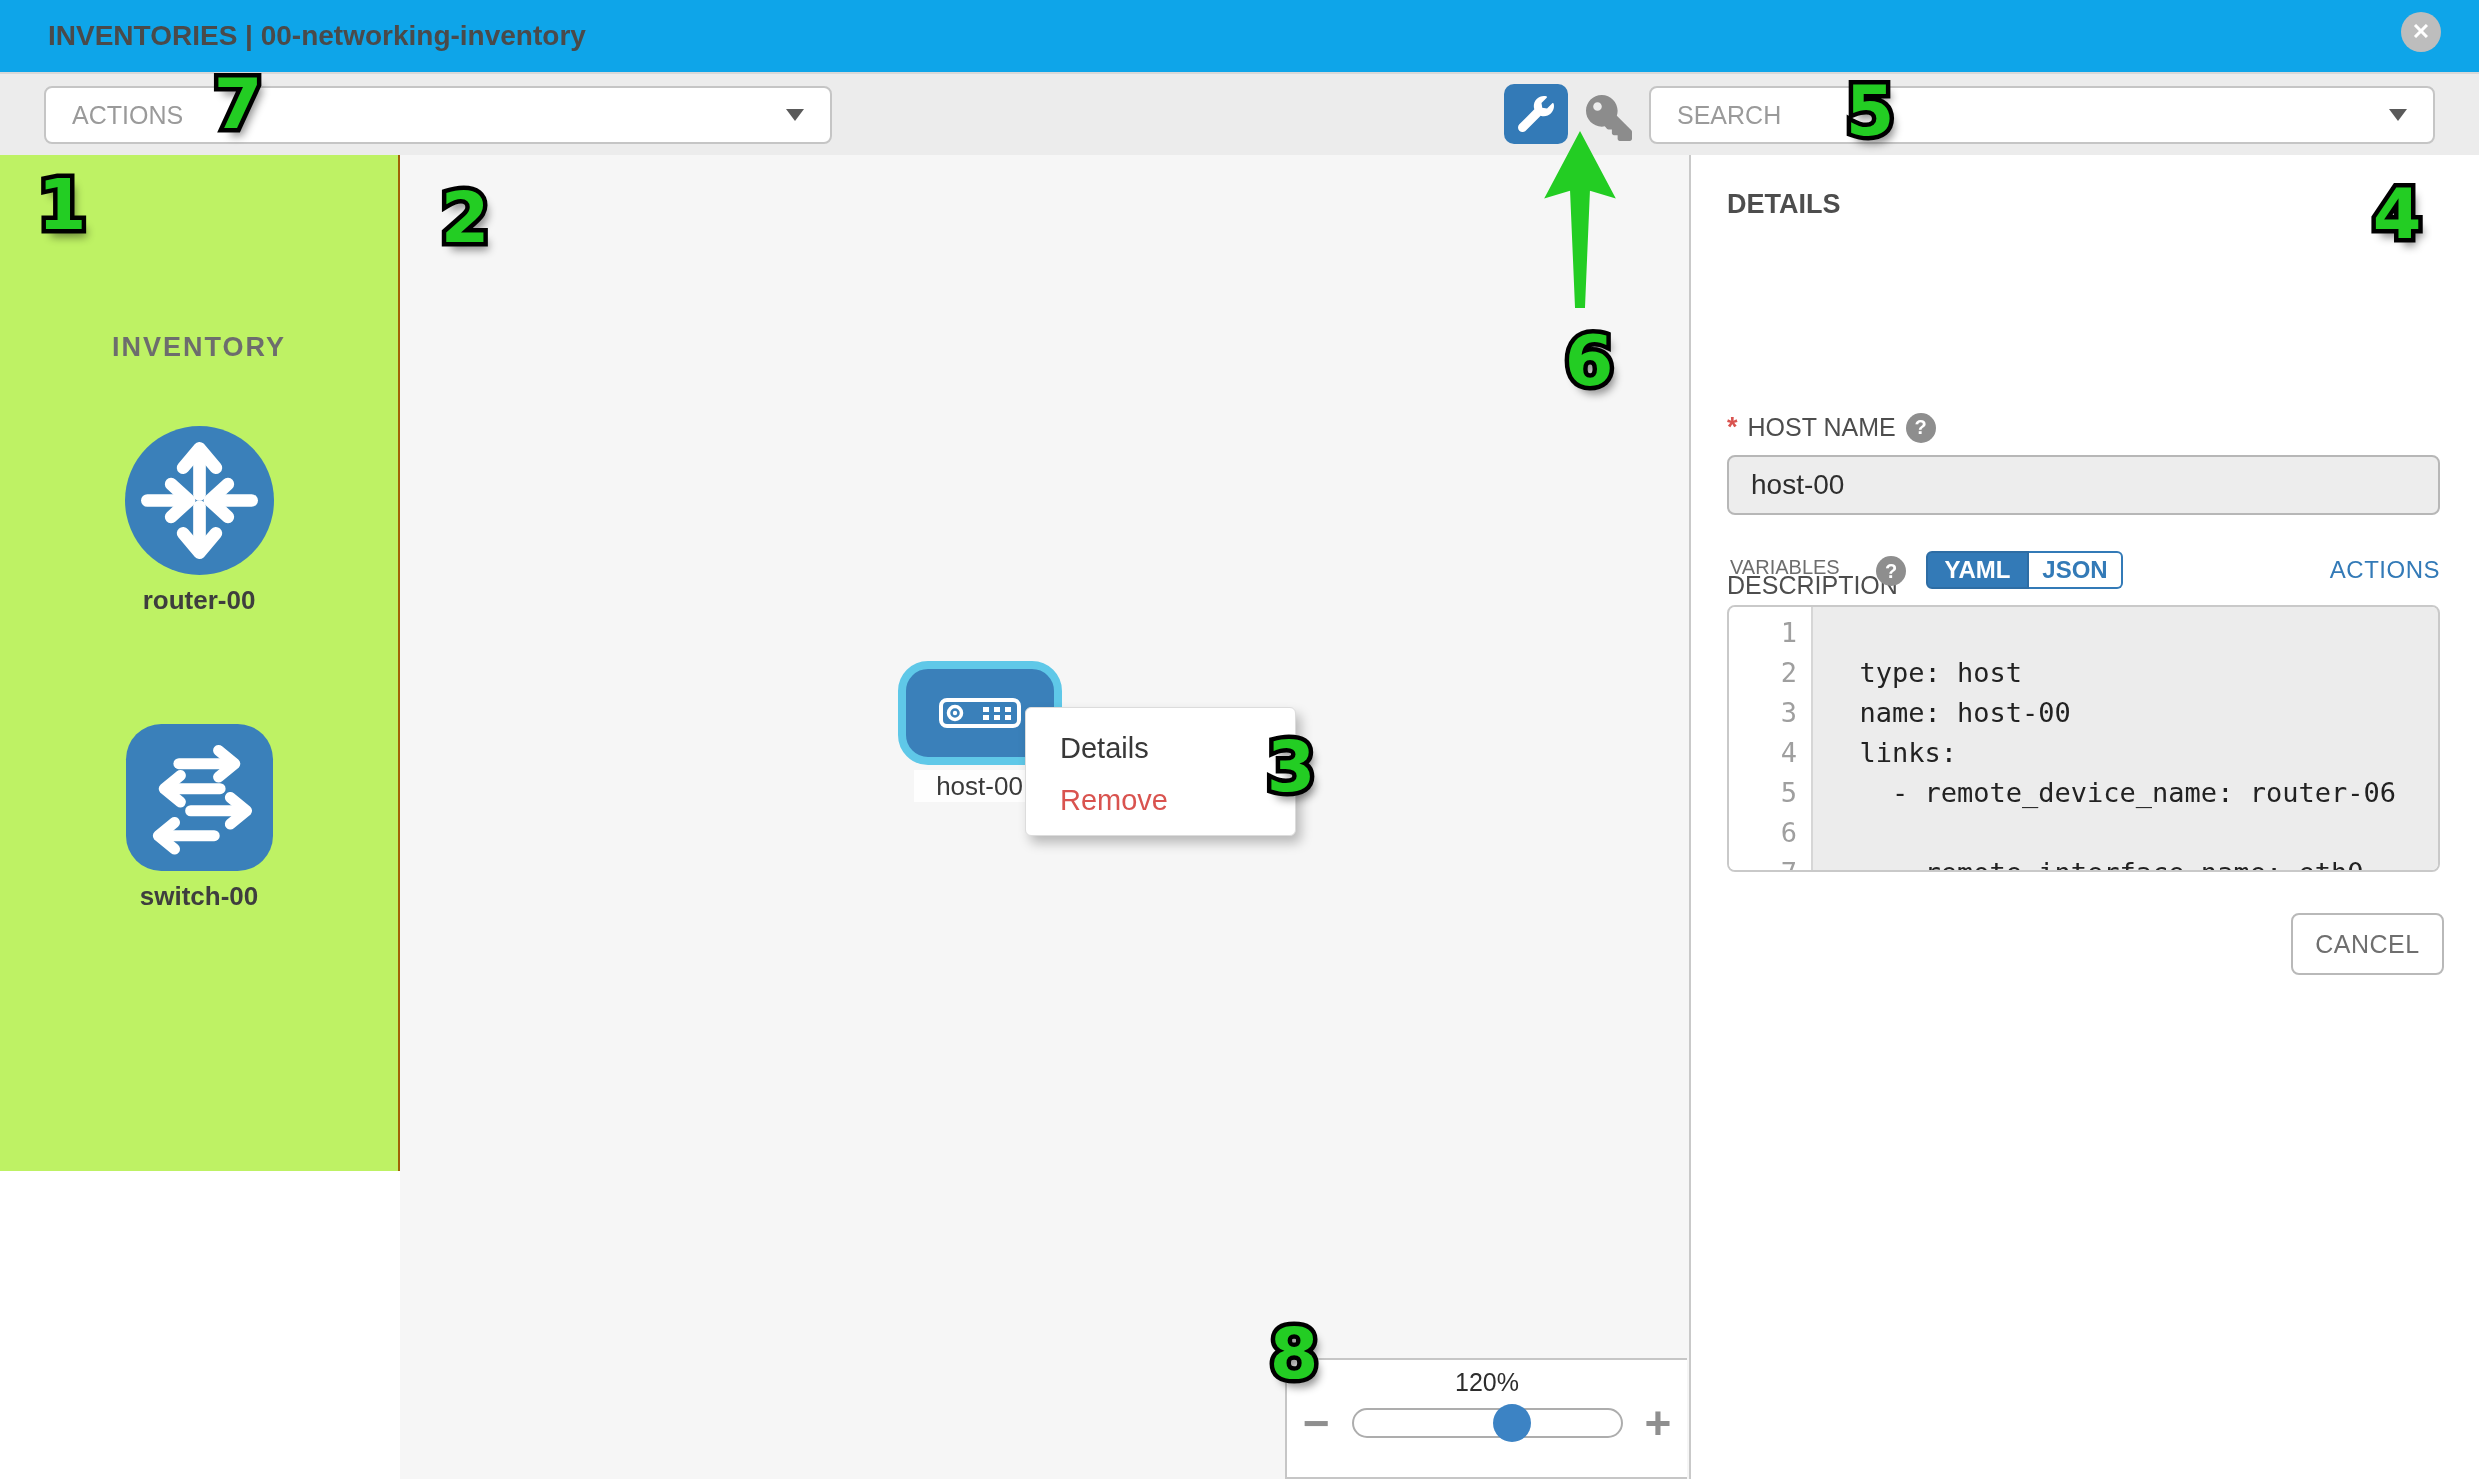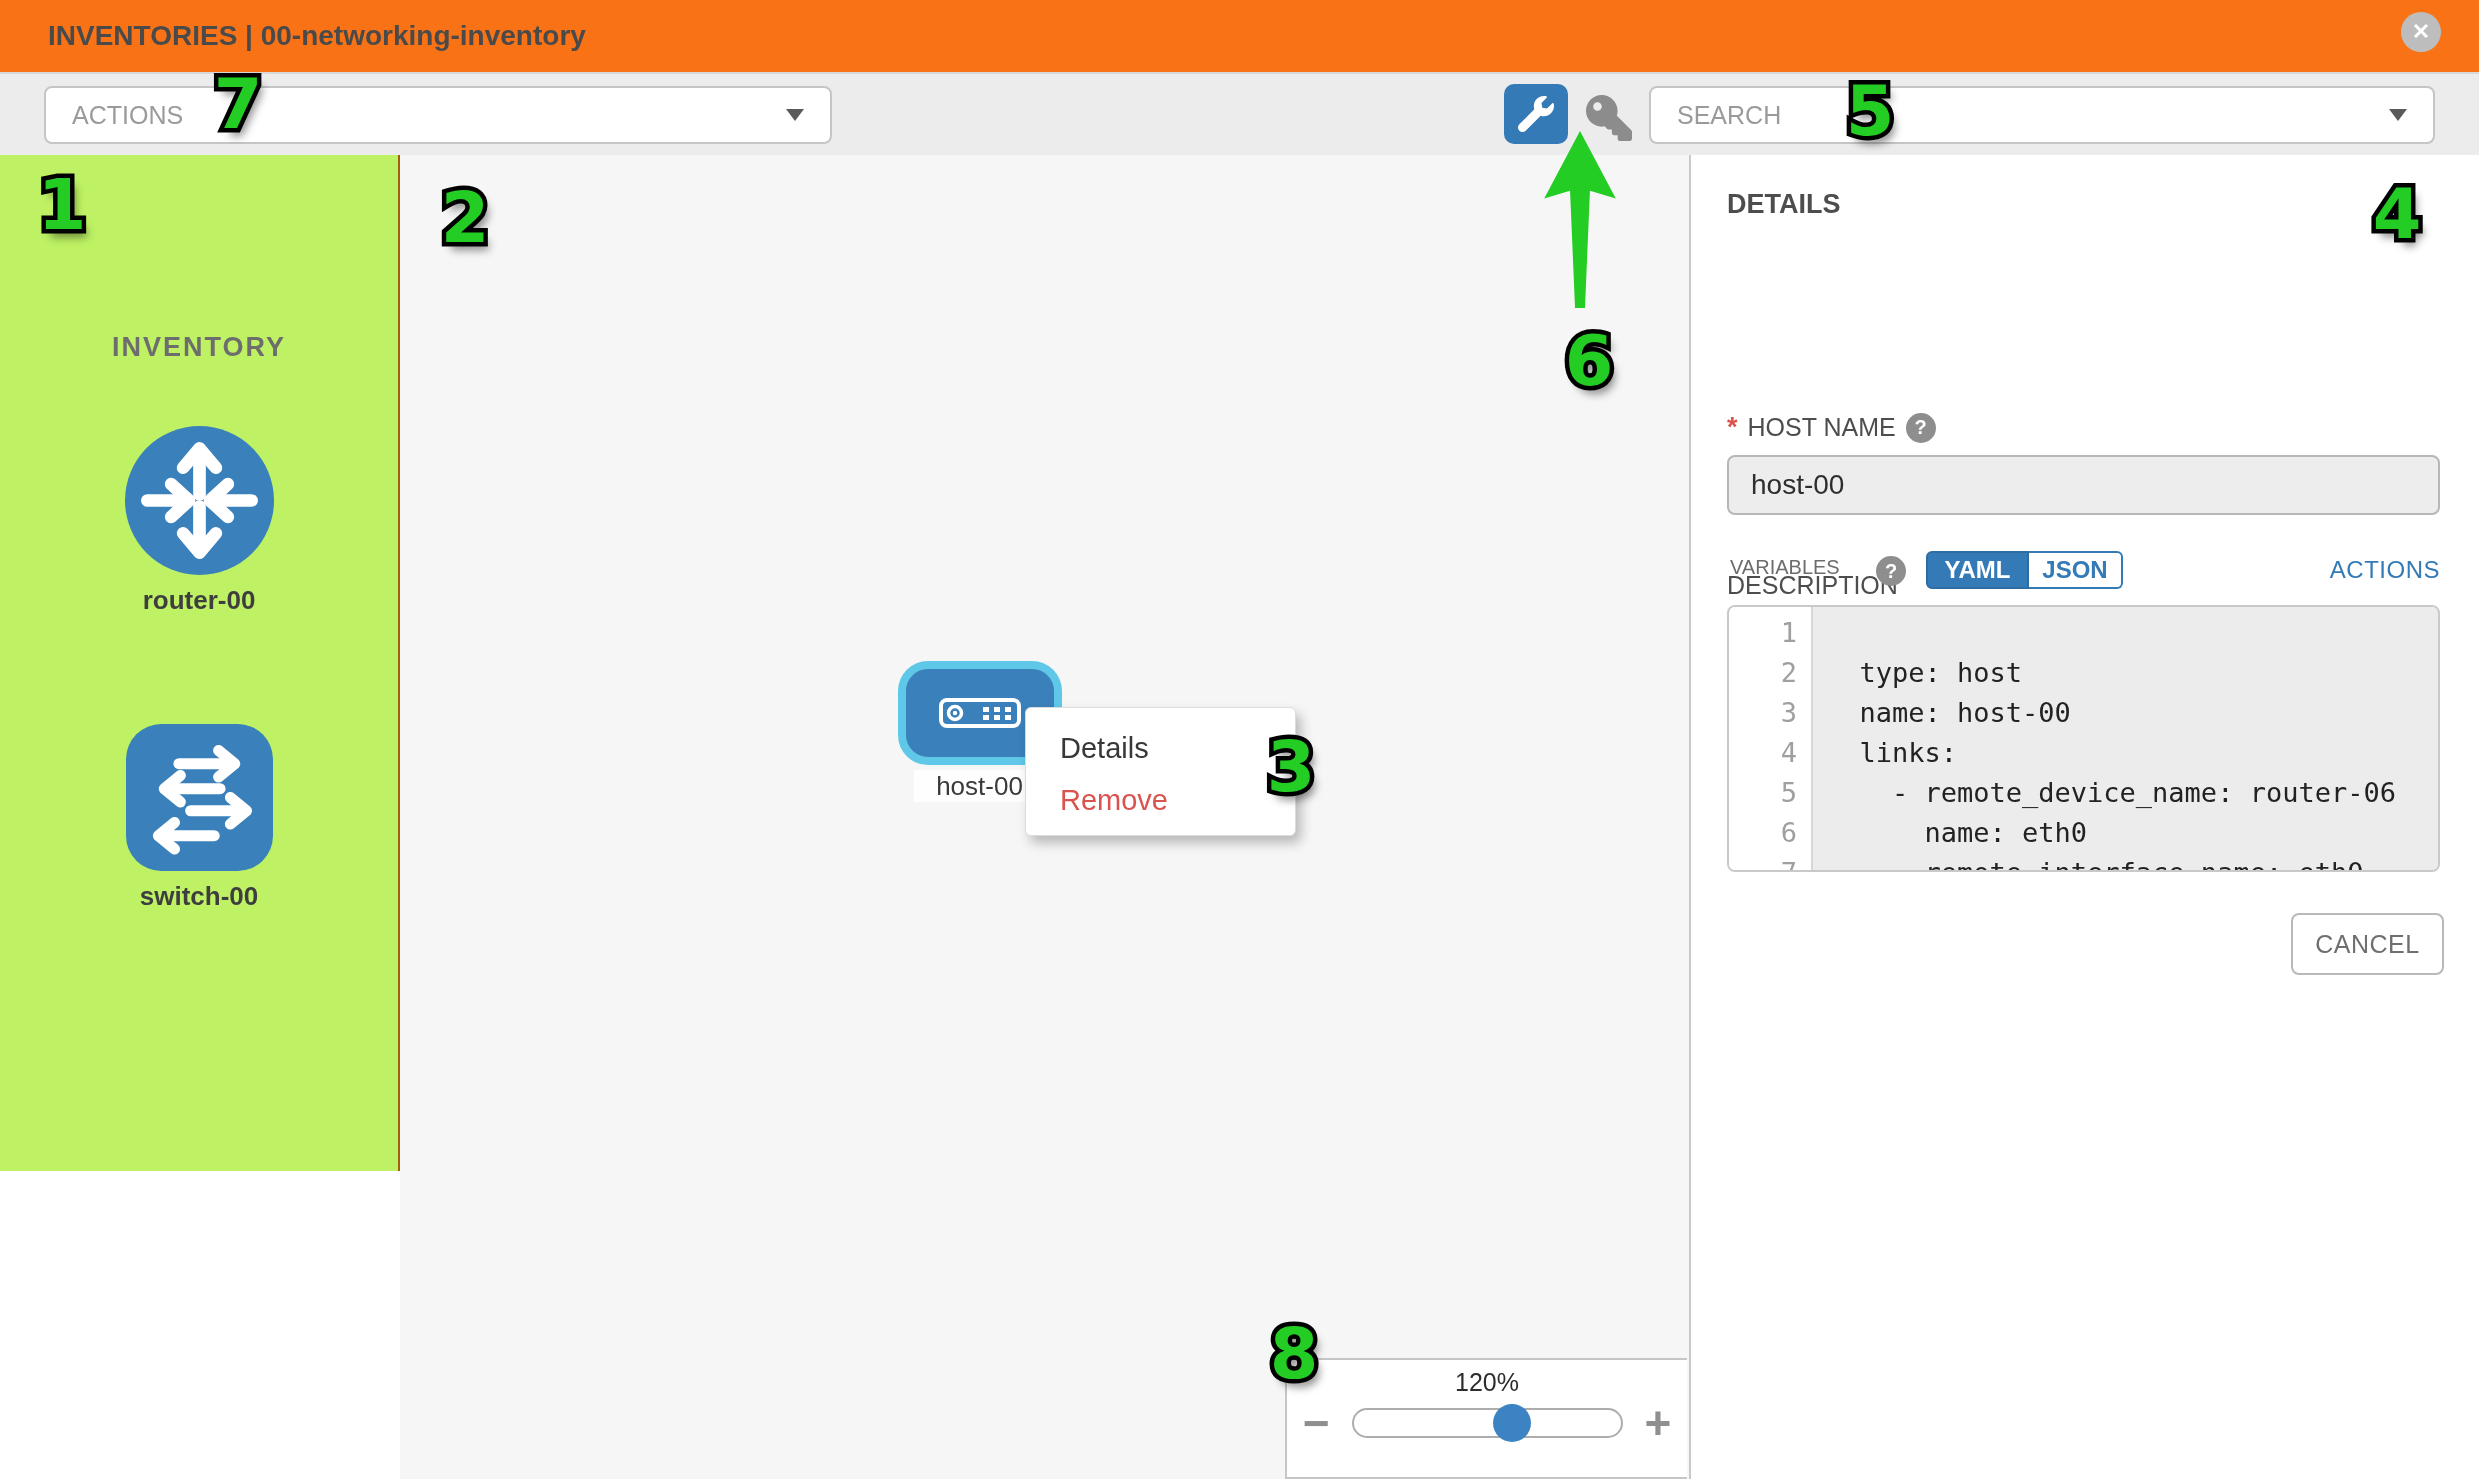--- a/index.html
+++ b/index.html
@@ -1,20 +1,20 @@
 <!DOCTYPE html>
 <html><head>
 <meta charset="utf-8">
 <style>
   html,body{margin:0;padding:0;background:#fff;}
   .page{position:relative;width:2480px;height:1480px;overflow:hidden;
         font-family:"Liberation Sans",sans-serif;background:#fff;}
 
   
-  .header{position:absolute;left:0;top:0;width:2480px;height:72px;background:#f97316;
+  .header{position:absolute;left:0;top:0;width:2480px;height:72px;background:#0ea5e9;
           border-bottom:2px solid #d8d8d8;}
   .header-title{position:absolute;left:48px;top:0;line-height:72px;font-size:28px;
           font-weight:bold;color:#4a4a4a;}
   .close-btn{position:absolute;left:2401px;top:12px;width:40px;height:40px;border-radius:50%;
           background:#bdbdbd;color:#fff;font-size:22px;font-weight:bold;display:flex;
           align-items:center;justify-content:center;cursor:pointer;}
 
   
   .toolbar{position:absolute;left:0;top:74px;width:2480px;height:82px;background:#ececec;
           border-bottom:4px solid #737373;}
@@ -269,21 +269,20 @@
           <div class="code-row">
               <span class="ln">4</span>
               <span class="code">  links:</span>
             </div>
           <div class="code-row">
               <span class="ln">5</span>
               <span class="code">    - remote_device_name: router-06</span>
             </div>
           <div class="code-row">
               <span class="ln">6</span>
-              <span class="code">      name: eth0</span>
             </div>
           <div class="code-row">
               <span class="ln">7</span>
               <span class="code">      remote_interface_name: eth0</span>
             </div>
         </div>
       </div>
 
       <div class="cancel-btn">CANCEL</div>
     </div>

